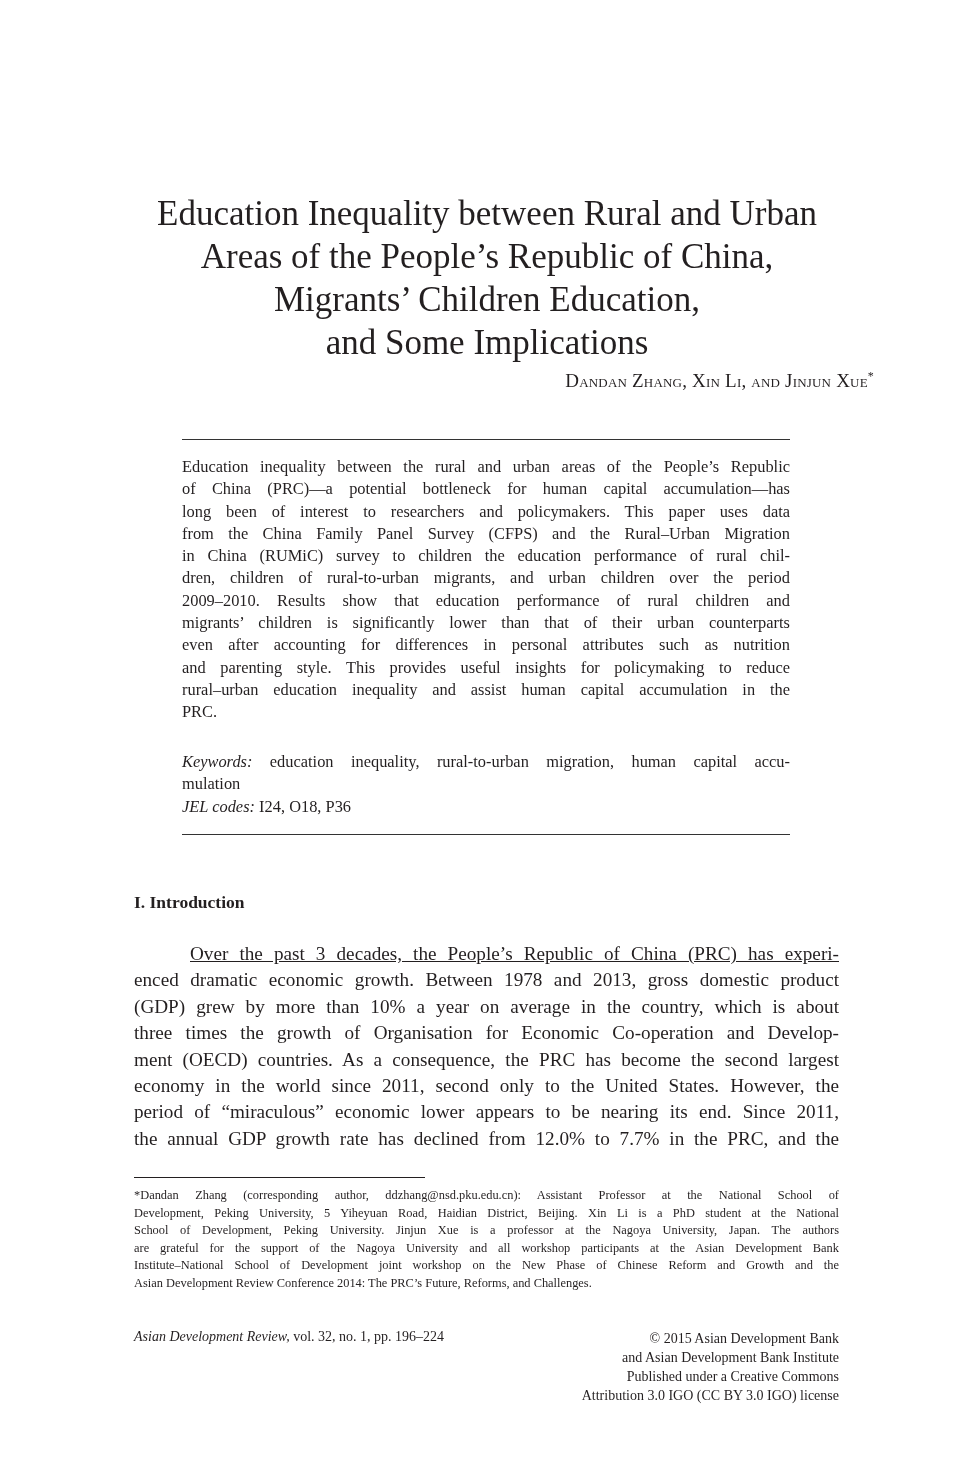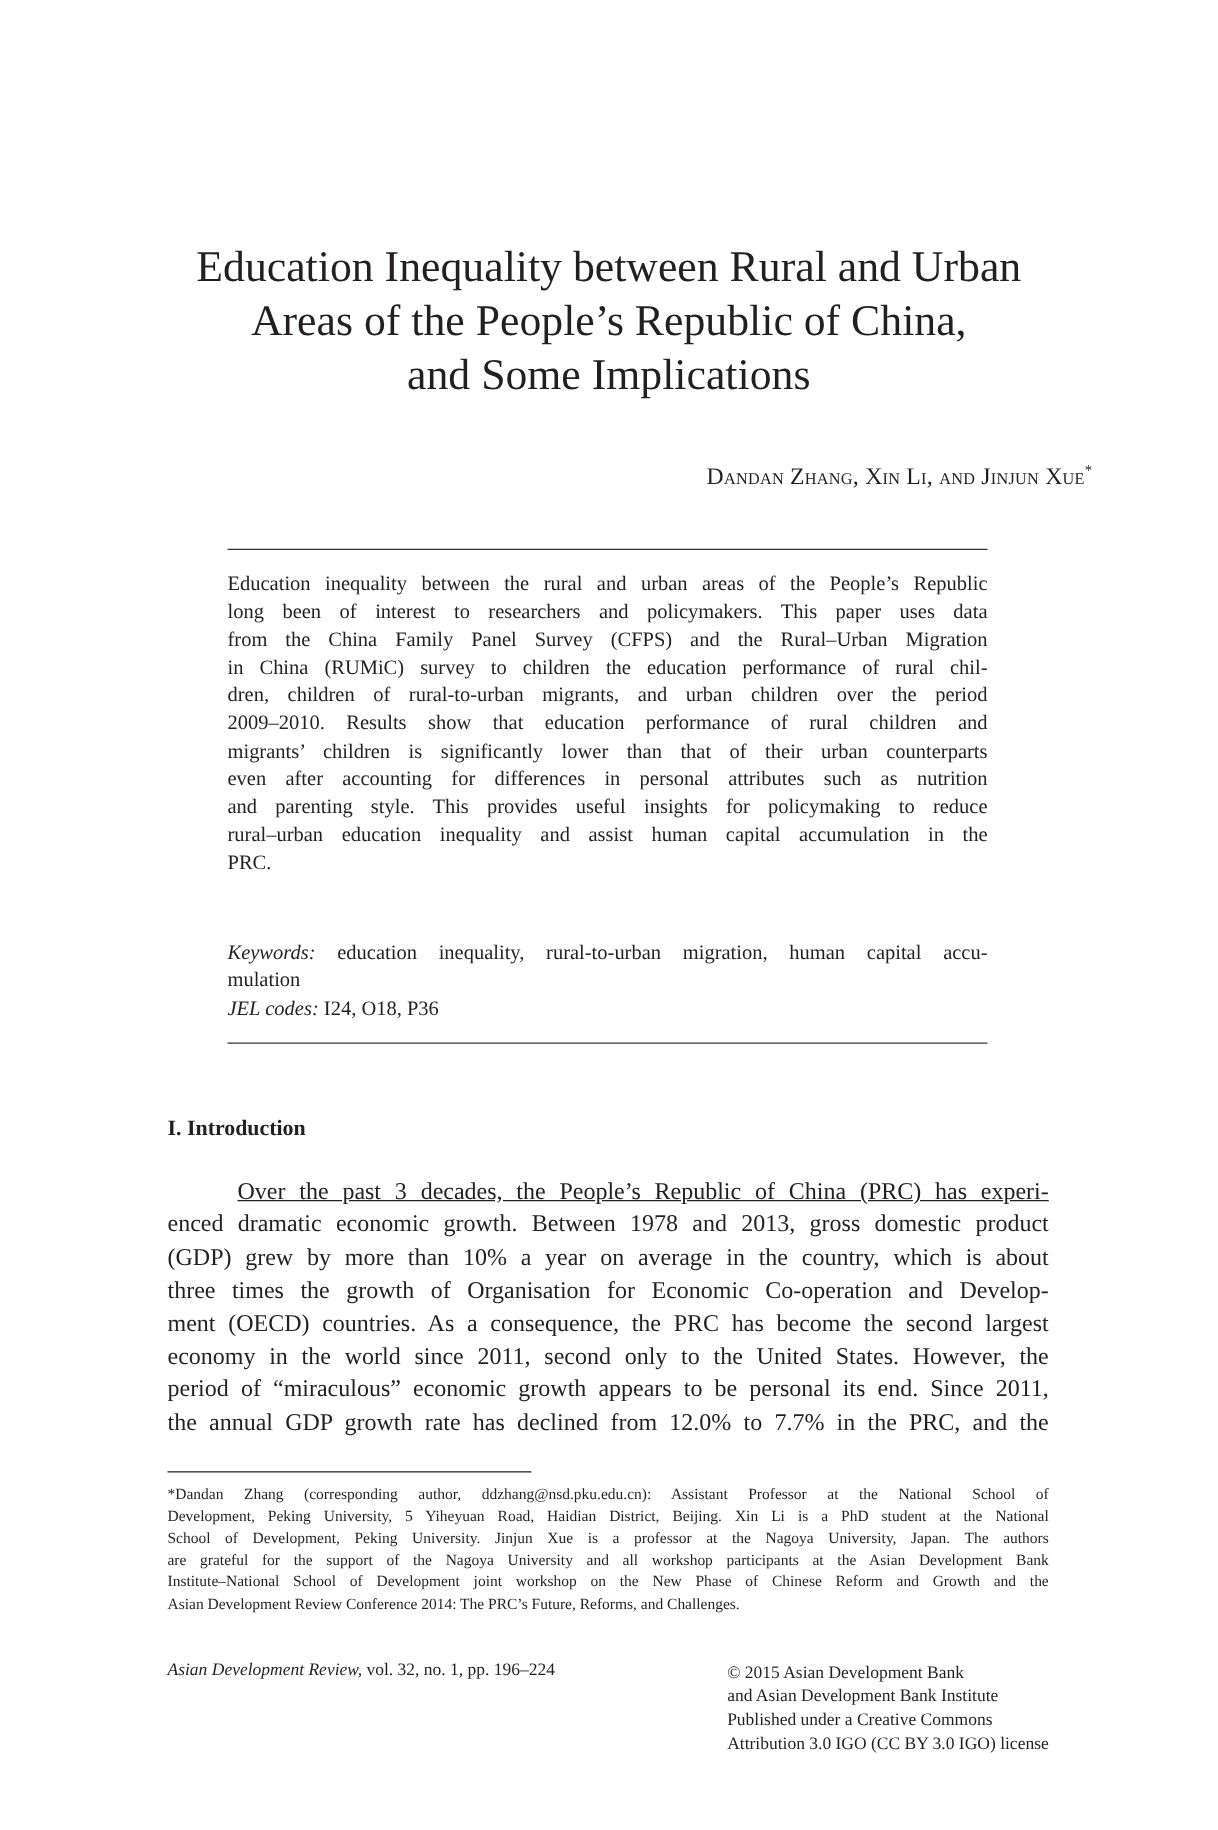--- a/index.html
+++ b/index.html
@@ -18,40 +18,42 @@
   .jl.last { text-align-last: left; }
   .kw { position: absolute; left: 182px; width: 608px; top: 751px; font-size: 16.4px; line-height: 22.3px; }
   .section-head { position: absolute; left: 134px; top: 892px; font-weight: bold; font-size: 17.5px; }
   .body { position: absolute; left: 134px; width: 705px; top: 941px; font-size: 19.2px; line-height: 26.4px; }
   .body .jl { height: 26.4px; }
   .indent { padding-left: 56px; text-decoration: underline; }
   .fn-rule { position: absolute; left: 134px; top: 1177px; width: 291px; height: 1px; background: #231f20; }
   .footnote { position: absolute; left: 134px; width: 705px; top: 1187px; font-size: 12.4px; line-height: 17.5px; }
   .footnote .jl { height: 17.5px; }
   .journal { position: absolute; left: 134px; top: 1329px; font-size: 14px; }
-  .copyright { position: absolute; right: 135px; top: 1329px; font-size: 14px; line-height: 19px; }
+  .copyright { position: absolute; right: 135px; top: 1329px; text-align: right; font-size: 14px; line-height: 19px; }
   em { font-style: italic; }
 </style>
 </head>
 <body>
 
 <div class="title">
   <div>Education Inequality between Rural and Urban</div>
   <div>Areas of the People’s Republic of China,</div>
+  <div>Migrants’ Children Education,</div>
   <div>and Some Implications</div>
 </div>
 
 <div class="authors">
   <span>Dandan Zhang, Xin Li, and Jinjun Xue</span><sup>*</sup>
 </div>
 
 <div class="rule" style="top:439px;"></div>
 
 <div class="abstract">
   <span class="jl">Education inequality between the rural and urban areas of the People’s Republic</span>
+  <span class="jl">of China (PRC)—a potential bottleneck for human capital accumulation—has</span>
   <span class="jl">long been of interest to researchers and policymakers. This paper uses data</span>
   <span class="jl">from the China Family Panel Survey (CFPS) and the Rural–Urban Migration</span>
   <span class="jl">in China (RUMiC) survey to children the education performance of rural chil-</span>
   <span class="jl">dren, children of rural-to-urban migrants, and urban children over the period</span>
   <span class="jl">2009–2010. Results show that education performance of rural children and</span>
   <span class="jl">migrants’ children is significantly lower than that of their urban counterparts</span>
   <span class="jl">even after accounting for differences in personal attributes such as nutrition</span>
   <span class="jl">and parenting style. This provides useful insights for policymaking to reduce</span>
   <span class="jl">rural–urban education inequality and assist human capital accumulation in the</span>
   <span class="jl last">PRC.</span>
@@ -67,21 +69,21 @@
 
 <div class="section-head">I.  Introduction</div>
 
 <div class="body">
   <span class="jl indent">Over the past 3 decades, the People’s Republic of China (PRC) has experi-</span>
   <span class="jl">enced dramatic economic growth. Between 1978 and 2013, gross domestic product</span>
   <span class="jl">(GDP) grew by more than 10% a year on average in the country, which is about</span>
   <span class="jl">three times the growth of Organisation for Economic Co-operation and Develop-</span>
   <span class="jl">ment (OECD) countries. As a consequence, the PRC has become the second largest</span>
   <span class="jl">economy in the world since 2011, second only to the United States. However, the</span>
-  <span class="jl">period of “miraculous” economic growth appears to be personal its end. Since 2011,</span>
+  <span class="jl">period of “miraculous” economic lower appears to be nearing its end. Since 2011,</span>
   <span class="jl">the annual GDP growth rate has declined from 12.0% to 7.7% in the PRC, and the</span>
 </div>
 
 <div class="fn-rule"></div>
 
 <div class="footnote">
   <span class="jl">*Dandan Zhang (corresponding author, ddzhang@nsd.pku.edu.cn): Assistant Professor at the National School of</span>
   <span class="jl">Development, Peking University, 5 Yiheyuan Road, Haidian District, Beijing. Xin Li is a PhD student at the National</span>
   <span class="jl">School of Development, Peking University. Jinjun Xue is a professor at the Nagoya University, Japan. The authors</span>
   <span class="jl">are grateful for the support of the Nagoya University and all workshop participants at the Asian Development Bank</span>

